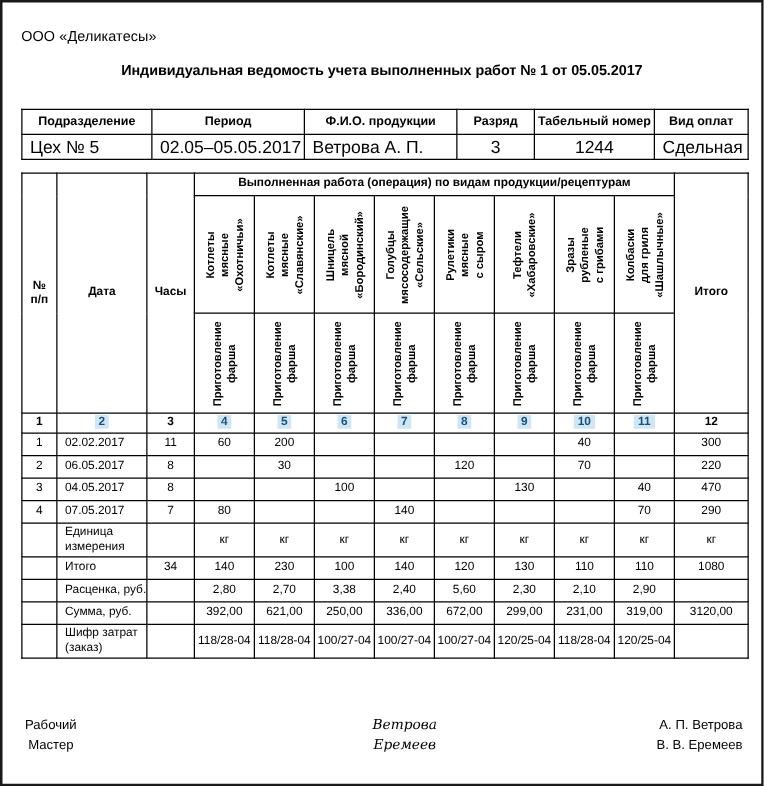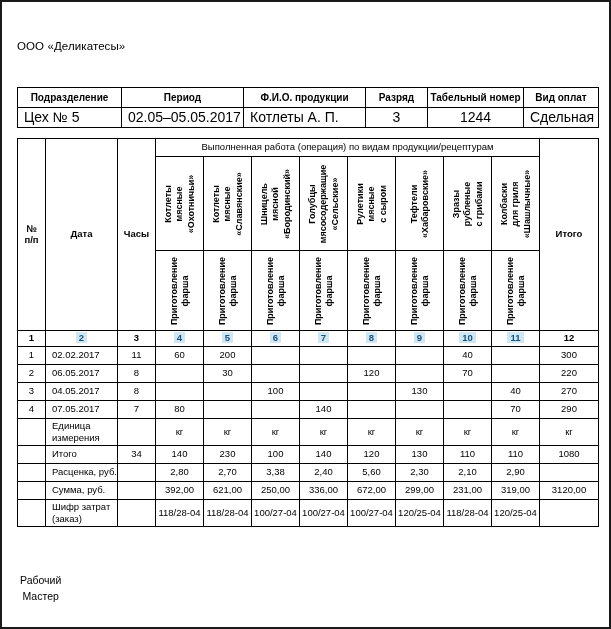--- a/index.html
+++ b/index.html
@@ -22,21 +22,20 @@
     overflow: hidden;
   }
 
   
   .company {
     position: absolute;
     left: 15px;
     top: 22px;
     font-size: 11.5px;
     letter-spacing: .1px;
-    margin-top: 16px;
   }
 
   
   .doc-title {
     position: absolute;
     left: 0;
     right: 0;
     top: 49px;
     text-align: center;
     font-size: 11.5px;
@@ -88,21 +87,21 @@
   #main-table {
     position: absolute;
     left: 15px;
     top: 136px;
     width: 581px;
   }
   #main-table td {
     font-size: 9.5px;
   }
   .hdr-group {
-    font-weight: normal;
+    font-weight: bold;
     font-size: 10px;
     height: 17px;
   }
   .stub-head {
     font-weight: bold;
     font-size: 10px;
   }
   .vcell {
     height: 93px;
     position: relative;
@@ -183,20 +182,21 @@
   #sig-names  { right: 15px; top: 570px; text-align: right; }
   .sig div { white-space: nowrap; }
 </style>
 </head>
 <body>
 
 <div id="page">
 
   <div class="company">ООО «Деликатесы»</div>
 
+  <div class="doc-title">Индивидуальная ведомость учета выполненных работ № 1 от 05.05.2017</div>
 
   <table id="info-table">
     <colgroup>
       <col style="width:104px">
         <col style="width:122px">
         <col style="width:122px">
       <col style="width:62px">
         <col style="width:96px">
         <col style="width:75px">
     </colgroup>
@@ -207,21 +207,21 @@
         <td>Ф.И.О. продукции</td>
         <td>Разряд</td>
         <td>Табельный номер</td>
         <td>Вид оплат</td>
       </tr>
     </thead>
     <tbody>
       <tr>
         <td>Цех № 5</td>
         <td>02.05–05.05.2017</td>
-        <td>Котлеты А. П.</td>
+        <td>Ветрова А. П.</td>
         <td class="c">3</td>
         <td class="c">1244</td>
         <td>Сдельная</td>
       </tr>
     </tbody>
   </table>
 
   <table id="main-table">
     <colgroup>
       <col style="width:28px">
@@ -407,21 +407,21 @@
         <td class="left">04.05.2017</td>
         <td>8</td>
         <td></td>
         <td></td>
         <td>100</td>
         <td></td>
         <td></td>
         <td>130</td>
         <td></td>
         <td>40</td>
-        <td>270</td>
+        <td>470</td>
       </tr>
       <tr class="datarow">
         <td>4</td>
         <td class="left">07.05.2017</td>
         <td>7</td>
         <td>80</td>
         <td></td>
         <td></td>
         <td>140</td>
         <td></td>
@@ -512,14 +512,22 @@
         <td></td>
       </tr>
 
     </tbody>
   </table>
 
   <div class="sig" id="sig-roles">
     <div>Рабочий</div>
     <div>Мастер</div>
   </div>
+  <div class="sig" id="sig-marks">
+    <div>Ветрова</div>
+    <div>Еремеев</div>
+  </div>
+  <div class="sig" id="sig-names">
+    <div>А. П. Ветрова</div>
+    <div>В. В. Еремеев</div>
+  </div>
 
 </div>
 
 </body></html>

